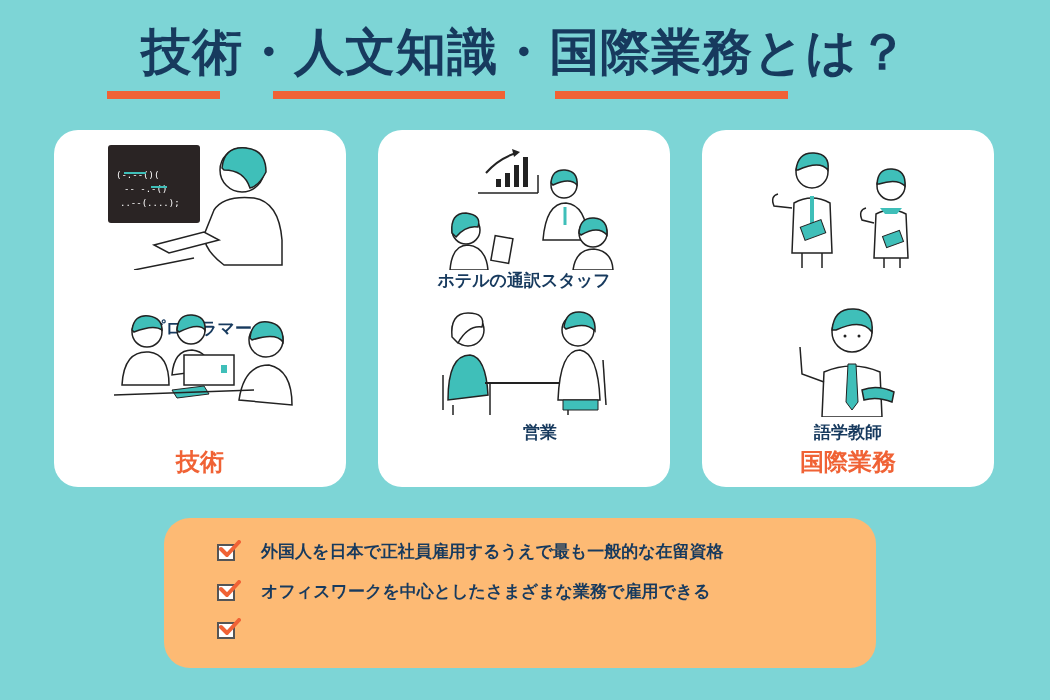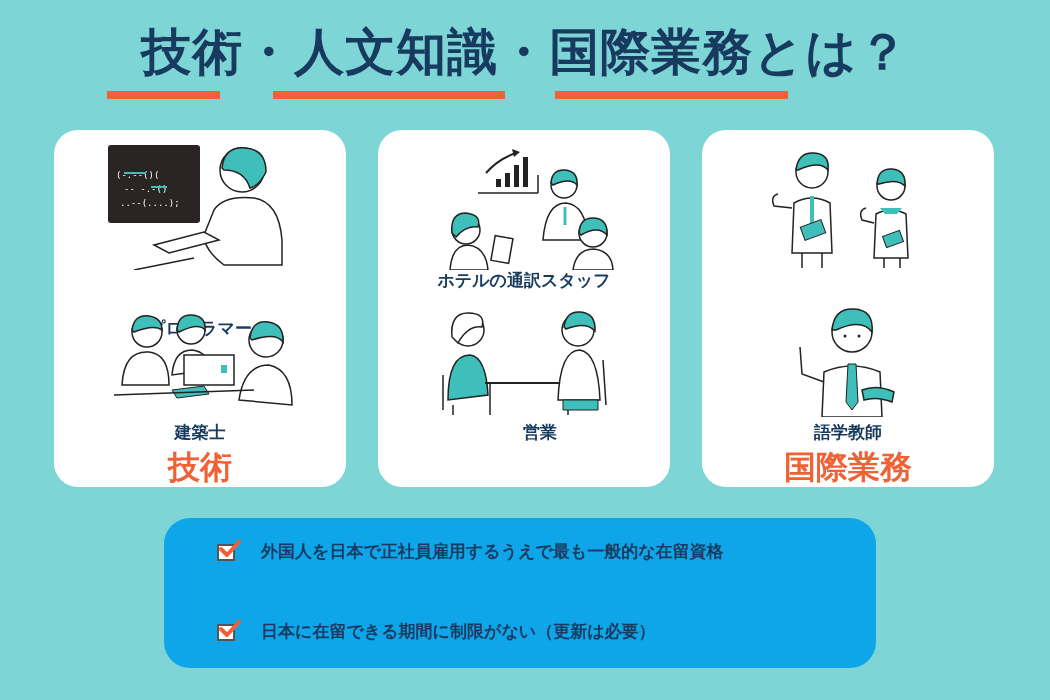--- a/index.html
+++ b/index.html
@@ -22,25 +22,25 @@
     position: absolute; top: 130px; width: 292px; height: 357px;
     background: #ffffff; border-radius: 24px;
   }
   .illus { position: absolute; left: 0; width: 292px; }
   .job-label {
     position: absolute; left: 0; width: 100%; text-align: center;
     font-size: 17px; font-weight: bold; color: #173a5e;
   }
   .category {
     position: absolute; left: 0; width: 100%; text-align: center;
-    font-size: 32px; font-weight: bold; color: #f06235;
+    font-size: 24px; font-weight: bold; color: #f06235;
   }
   .points {
     position: absolute; left: 164px; top: 518px; width: 712px; height: 150px;
-    background: #0ea5e9; border-radius: 26px;
+    background: #fdba74; border-radius: 26px;
   }
   .point {
     position: absolute; left: 53px; display: flex; align-items: center;
   }
   .check {
     width: 20px; height: 19px; position: relative; margin-right: 24px;
   }
   .check .box {
     position: absolute; left: 0; top: 2px; width: 18px; height: 17px;
     border: 2px solid #555; background: #fff;
@@ -80,21 +80,20 @@
     <path d="M123 20 Q124 4 138 5 Q152 6 151 20 Q145 12 125 22 Z" fill="#3fbfb9" stroke="#222" stroke-width="1.5"></path>
     <path d="M118 65 Q120 40 138 40 Q155 42 155 60 Z" fill="#fff" stroke="#222" stroke-width="1.5"></path>
     <rect x="130" y="45" width="50" height="30" fill="#fff" stroke="#222" stroke-width="1.5"></rect>
     <rect x="167" y="55" width="6" height="8" fill="#3fbfb9"></rect>
     <path d="M118 80 L150 76 L155 84 L123 88 Z" fill="#3fbfb9" stroke="#222" stroke-width="1"></path>
     <circle cx="212" cy="30" r="17" fill="#fff" stroke="#222" stroke-width="1.5"></circle>
     <path d="M196 28 Q198 10 214 12 Q230 14 229 32 Q222 22 198 30 Z" fill="#3fbfb9" stroke="#222" stroke-width="1.5"></path>
     <path d="M185 90 Q190 55 215 55 Q238 60 238 95 Z" fill="#fff" stroke="#222" stroke-width="1.5"></path>
     <line x1="60" y1="85" x2="200" y2="80" stroke="#222" stroke-width="1.5"></line>
   </svg>
-  <div class="job-label" style="top:291px;">建築士</div>
   <div class="category" style="top:316px;">技術</div>
 </div>
 
 <div class="card" style="left:378px;">
   <svg class="illus" style="top:15px;height:125px;" viewBox="0 0 292 125">
     <line x1="100" y1="48" x2="160" y2="48" stroke="#222" stroke-width="1.5"></line>
     <line x1="160" y1="30" x2="160" y2="48" stroke="#222" stroke-width="1.5"></line>
     <rect x="118" y="34" width="5" height="8" fill="#222"></rect>
     <rect x="127" y="28" width="5" height="14" fill="#222"></rect>
     <rect x="136" y="20" width="5" height="22" fill="#222"></rect>
@@ -165,22 +164,30 @@
 <div class="points">
   <div class="point" style="top:22px;">
     <span class="check">
       <span class="box"></span>
       <svg style="position:absolute;left:2px;top:-2px;" width="22" height="18" viewBox="0 0 22 18">
           <path d="M2 9 L8 15 L20 2" stroke="#f06235" stroke-width="4" fill="none" stroke-linecap="round" stroke-linejoin="round"></path>
         </svg>
     </span>
     <span class="point-text">外国人を日本で正社員雇用するうえで最も一般的な在留資格</span>
   </div>
+  <div class="point" style="top:62px;">
+    <span class="check">
+      <span class="box"></span>
+      <svg style="position:absolute;left:2px;top:-2px;" width="22" height="18" viewBox="0 0 22 18">
+          <path d="M2 9 L8 15 L20 2" stroke="#f06235" stroke-width="4" fill="none" stroke-linecap="round" stroke-linejoin="round"></path>
+        </svg>
+    </span>
+    <span class="point-text">オフィスワークを中心としたさまざまな業務で雇用できる</span>
+  </div>
   <div class="point" style="top:102px;">
     <span class="check">
       <span class="box"></span>
       <svg style="position:absolute;left:2px;top:-2px;" width="22" height="18" viewBox="0 0 22 18">
           <path d="M2 9 L8 15 L20 2" stroke="#f06235" stroke-width="4" fill="none" stroke-linecap="round" stroke-linejoin="round"></path>
         </svg>
     </span>
-    <span class="point-text">日本に在留できる期間に制限がない（更新は必要）</span>
   </div>
 </div>
 
 </body></html>

